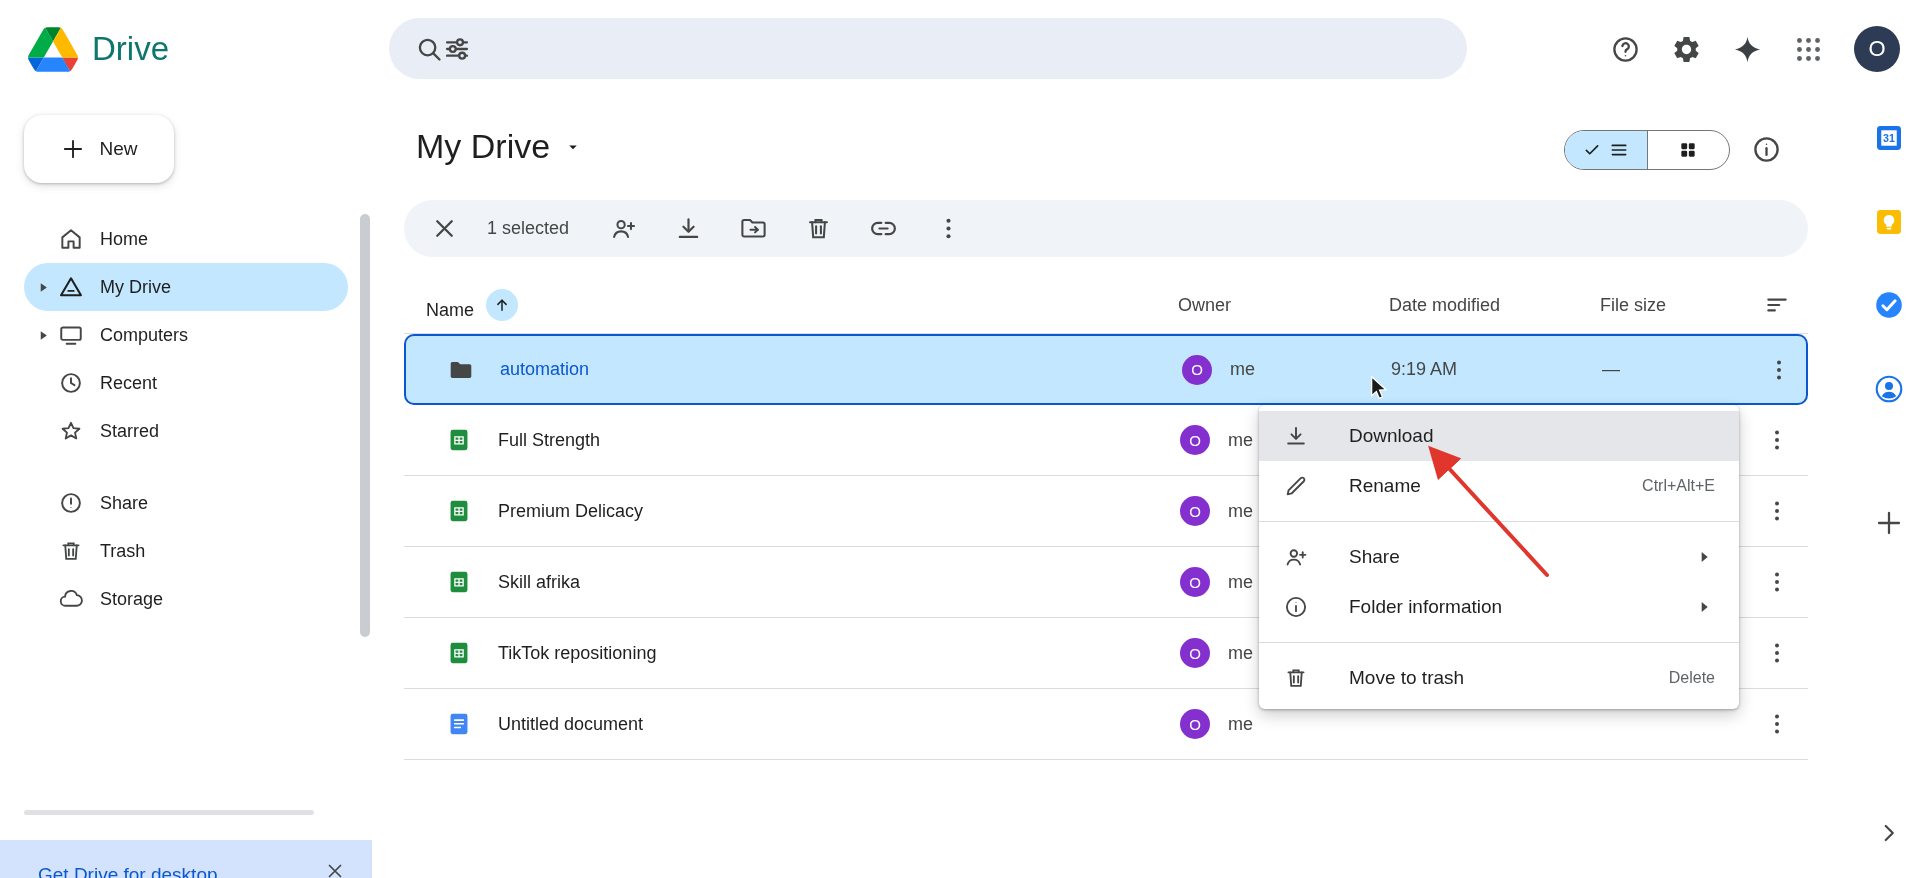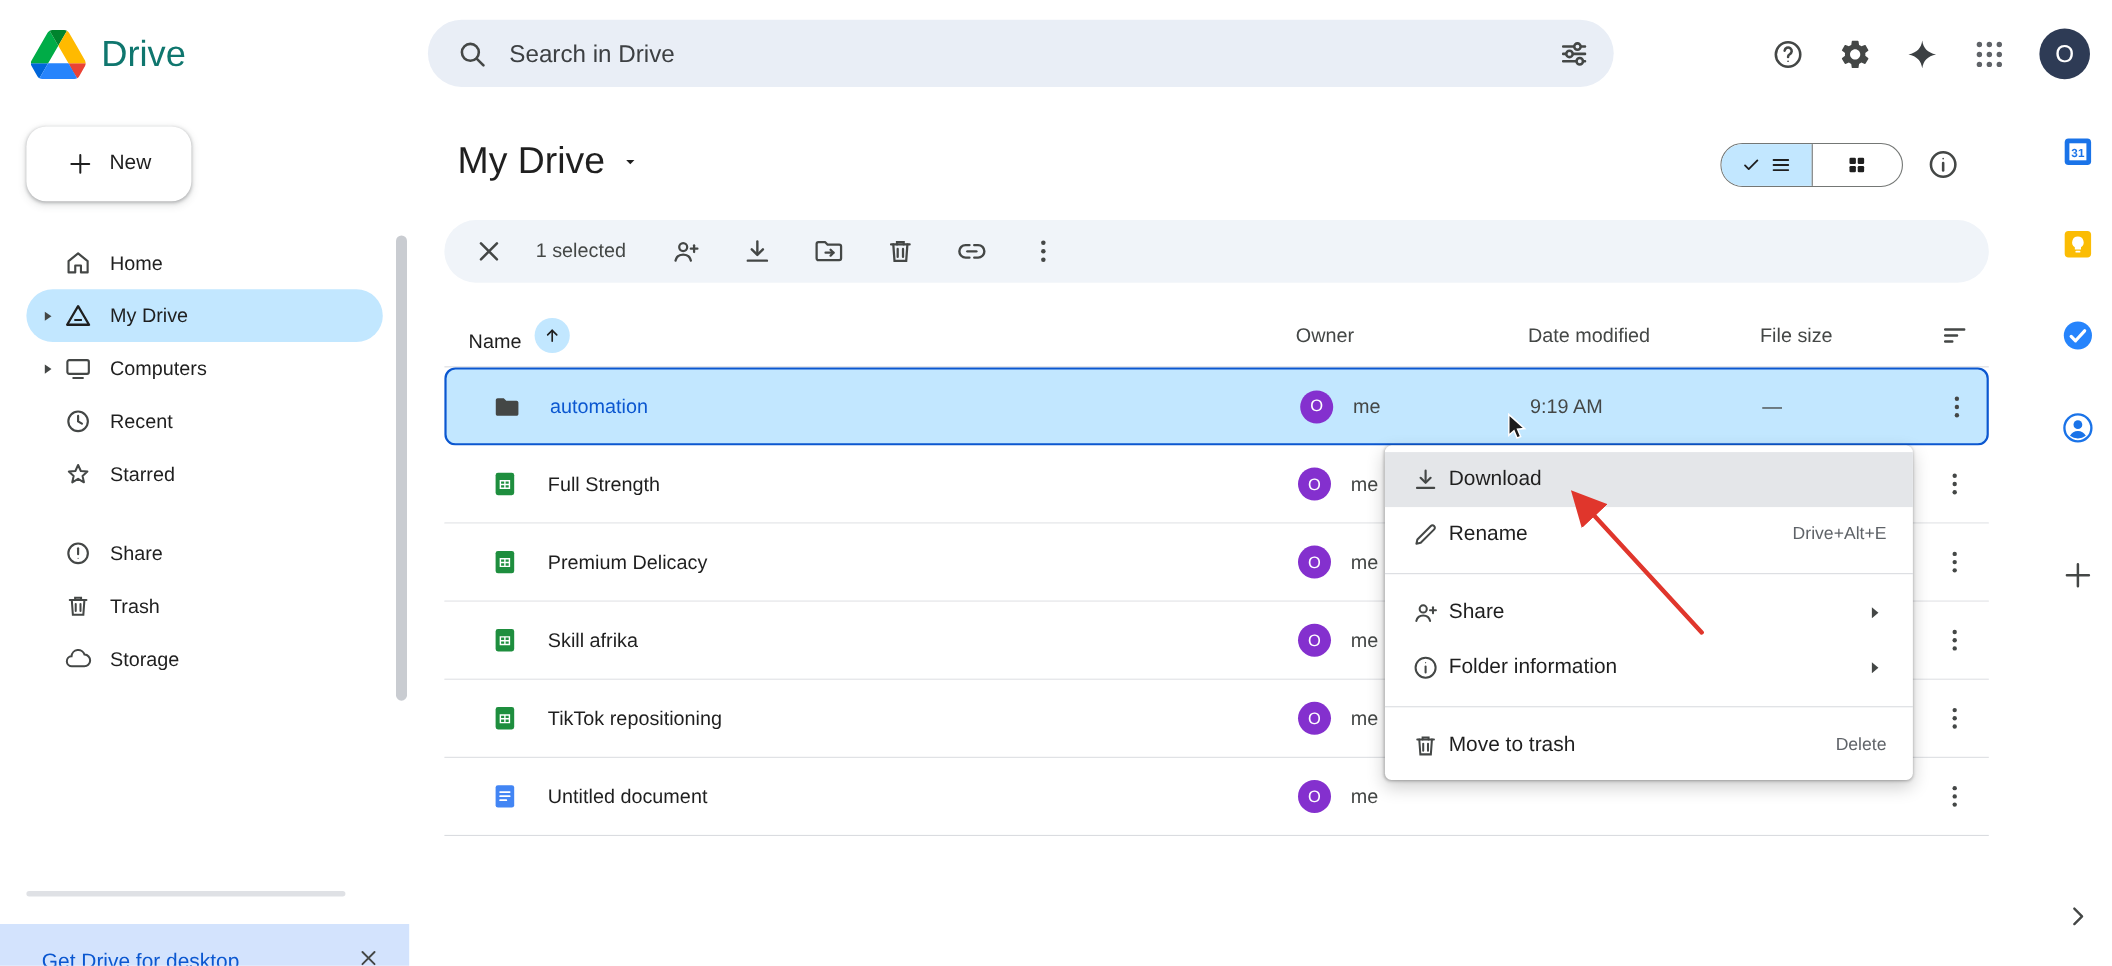--- a/index.html
+++ b/index.html
@@ -77,21 +77,21 @@
   .oname{font-size:18px;color:#444746}
   .c-mod,.c-size{font-size:18px;color:#444746}
   .c-menu{display:flex;justify-content:center}
   .more-ic{width:28px;height:28px;color:#444746;cursor:pointer}
 
   
   .context-menu{position:absolute;left:1259px;top:405px;width:480px;padding:6px 0;background:#fff;border-radius:6px;box-shadow:0 1px 3px rgba(0,0,0,.3),0 6px 16px rgba(0,0,0,.2);z-index:5}
   .mitem{height:50px;display:flex;align-items:center;padding:0 24px;cursor:pointer}
   .mitem.hovered{background:var(--menu_hover,#e4e6e9)}
   .micon{width:26px;height:26px;color:#444746;flex:0 0 auto}
-  .mlabel{margin-left:8px;font-size:19px;color:#1f1f1f}
+  .mlabel{margin-left:40px;font-size:19px;color:#1f1f1f}
   .mshort{margin-left:auto;font-size:16px;color:#5f6368}
   .msub{margin-left:auto;width:22px;height:22px;color:#444746}
   .msep{height:1px;background:#dadce0;margin:10px 0}
 
   
   .right-rail{position:absolute;right:0;top:98px;width:62px;height:780px;background:#fff}
   .rail-ic{position:absolute;left:50%;transform:translateX(-50%);width:32px;height:32px;cursor:pointer}
   .rail-plus{position:absolute;left:50%;transform:translateX(-50%);top:409px;width:32px;height:32px;color:#444746;cursor:pointer}
   .rail-chevron{position:absolute;left:50%;transform:translateX(-50%);top:722px;width:26px;height:26px;color:#444746;cursor:pointer}
 
@@ -117,21 +117,20 @@
     <span class="brand-name">Drive</span>
   </div>
 
   <div class="searchbar">
     <span class="ic sic">
       <svg viewBox="0 0 24 24" fill="none" stroke="currentColor" stroke-width="2" stroke-linecap="round">
           <circle cx="10.8" cy="10.8" r="6.6"></circle>
           <path d="M15.7 15.7 21 21"></path>
         </svg>
     </span>
-    <input placeholder="Search in Drive" style="">
     <span class="ic sic">
       <svg viewBox="0 0 24 24" fill="none" stroke="currentColor" stroke-width="2" stroke-linecap="round">
           <path d="M3.5 6.3h17M3.5 12h17M3.5 17.7h17"></path>
           <circle cx="14.6" cy="6.3" r="2.5" fill="#e9eef6"></circle>
           <circle cx="8.4" cy="12" r="2.5" fill="#e9eef6"></circle>
           <circle cx="16.4" cy="17.7" r="2.5" fill="#e9eef6"></circle>
         </svg>
     </span>
   </div>
 
@@ -574,21 +573,21 @@
       </span>
       <span class="mlabel">Download</span>
     </div>
     <div class="mitem">
       <span class="ic micon">
         <svg viewBox="0 0 24 24" fill="none" stroke="currentColor" stroke-width="1.7" stroke-linejoin="round">
           <path d="M4.3 19.7l.8-3.6L16.4 4.8a1.9 1.9 0 0 1 2.7 0l.1.1a1.9 1.9 0 0 1 0 2.7L7.9 18.9z"></path>
         </svg>
       </span>
       <span class="mlabel">Rename</span>
-      <span class="mshort">Drive+Alt+E</span>
+      <span class="mshort">Ctrl+Alt+E</span>
     </div>
     <div class="msep"></div>
     <div class="mitem">
       <span class="ic micon">
         <svg viewBox="0 0 24 24" fill="none" stroke="currentColor" stroke-width="1.7" stroke-linecap="round">
           <circle cx="10" cy="8.8" r="3"></circle>
           <path d="M4.2 19c.7-3 3-4.6 5.8-4.6s5.1 1.6 5.8 4.6"></path>
           <path d="M18.2 7.5v5"></path>
           <path d="M15.7 10h5"></path>
         </svg>

